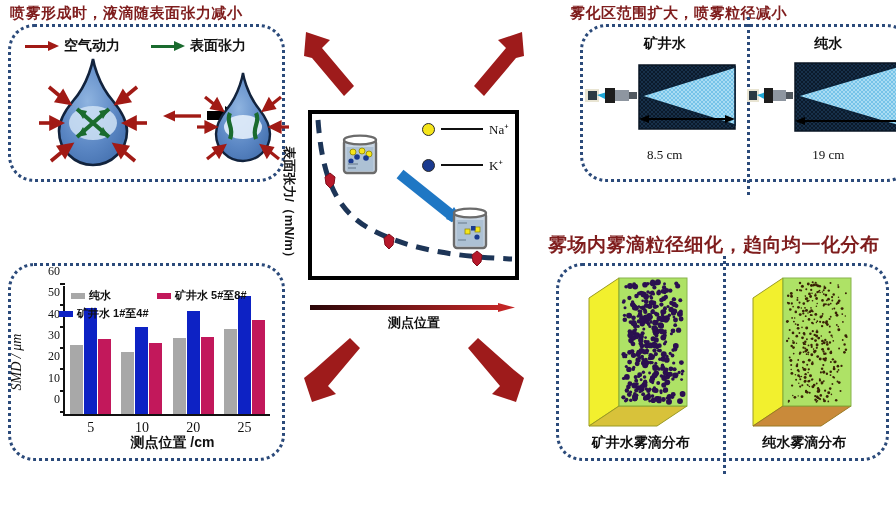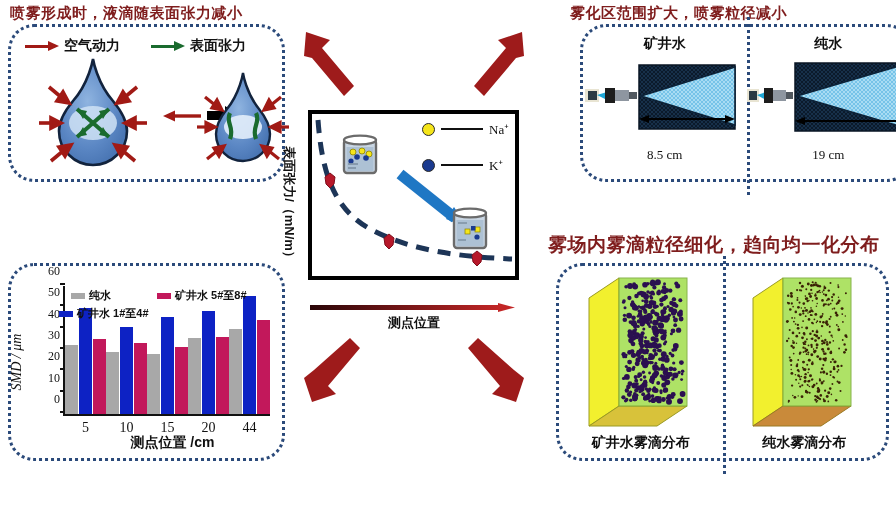--- a/index.html
+++ b/index.html
@@ -221,36 +221,30 @@
               <div class="bar b-m58" style="height: 58.3333%;"></div>
               <div class="xtick">5</div>
             </div>
             <div class="grp">
               <div class="bar b-pure" style="height: 48.3333%;"></div>
               <div class="bar b-m14" style="height: 68.3333%;"></div>
               <div class="bar b-m58" style="height: 55.8333%;"></div>
               <div class="xtick">10</div>
             </div>
             <div class="grp">
-              <div class="bar b-pure" style="height: 46.6667%;"></div>
-              <div class="bar b-m14" style="height: 75.8333%;"></div>
-              <div class="bar b-m58" style="height: 52.5%;"></div>
-              <div class="xtick">15</div>
-            </div>
-            <div class="grp">
               <div class="bar b-pure" style="height: 59.1667%;"></div>
               <div class="bar b-m14" style="height: 80.8333%;"></div>
               <div class="bar b-m58" style="height: 60%;"></div>
               <div class="xtick">20</div>
             </div>
             <div class="grp">
               <div class="bar b-pure" style="height: 66.6667%;"></div>
               <div class="bar b-m14" style="height: 92.5%;"></div>
               <div class="bar b-m58" style="height: 73.3333%;"></div>
-              <div class="xtick">44</div>
+              <div class="xtick">25</div>
             </div>
           </div>
       <div class="ytick" style="bottom: 0%;">0</div>
           <div class="tickmark" style="bottom: 0%;"></div>
           <div class="ytick" style="bottom: 16.6667%;">10</div>
           <div class="tickmark" style="bottom: 16.6667%;"></div>
           <div class="ytick" style="bottom: 33.3333%;">20</div>
           <div class="tickmark" style="bottom: 33.3333%;"></div>
           <div class="ytick" style="bottom: 50%;">30</div>
           <div class="tickmark" style="bottom: 50%;"></div>

